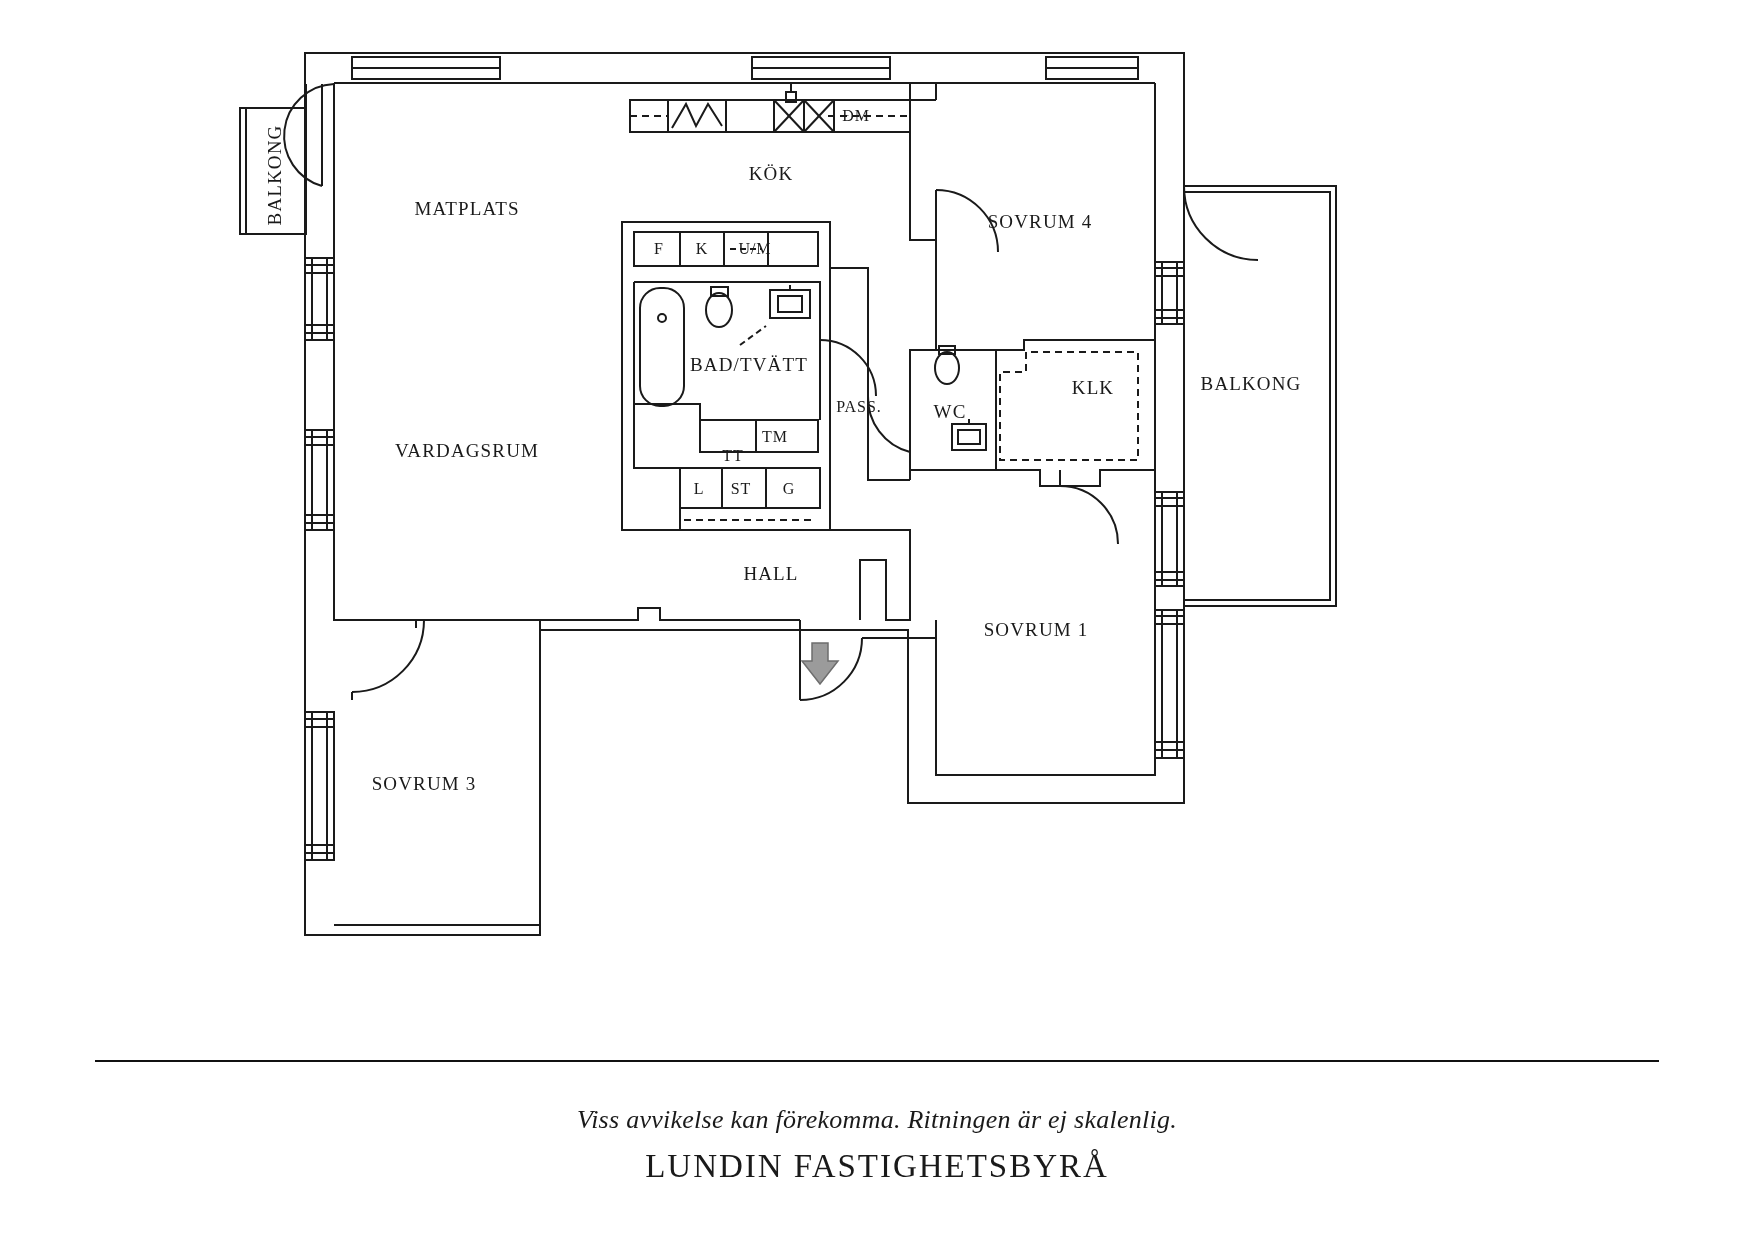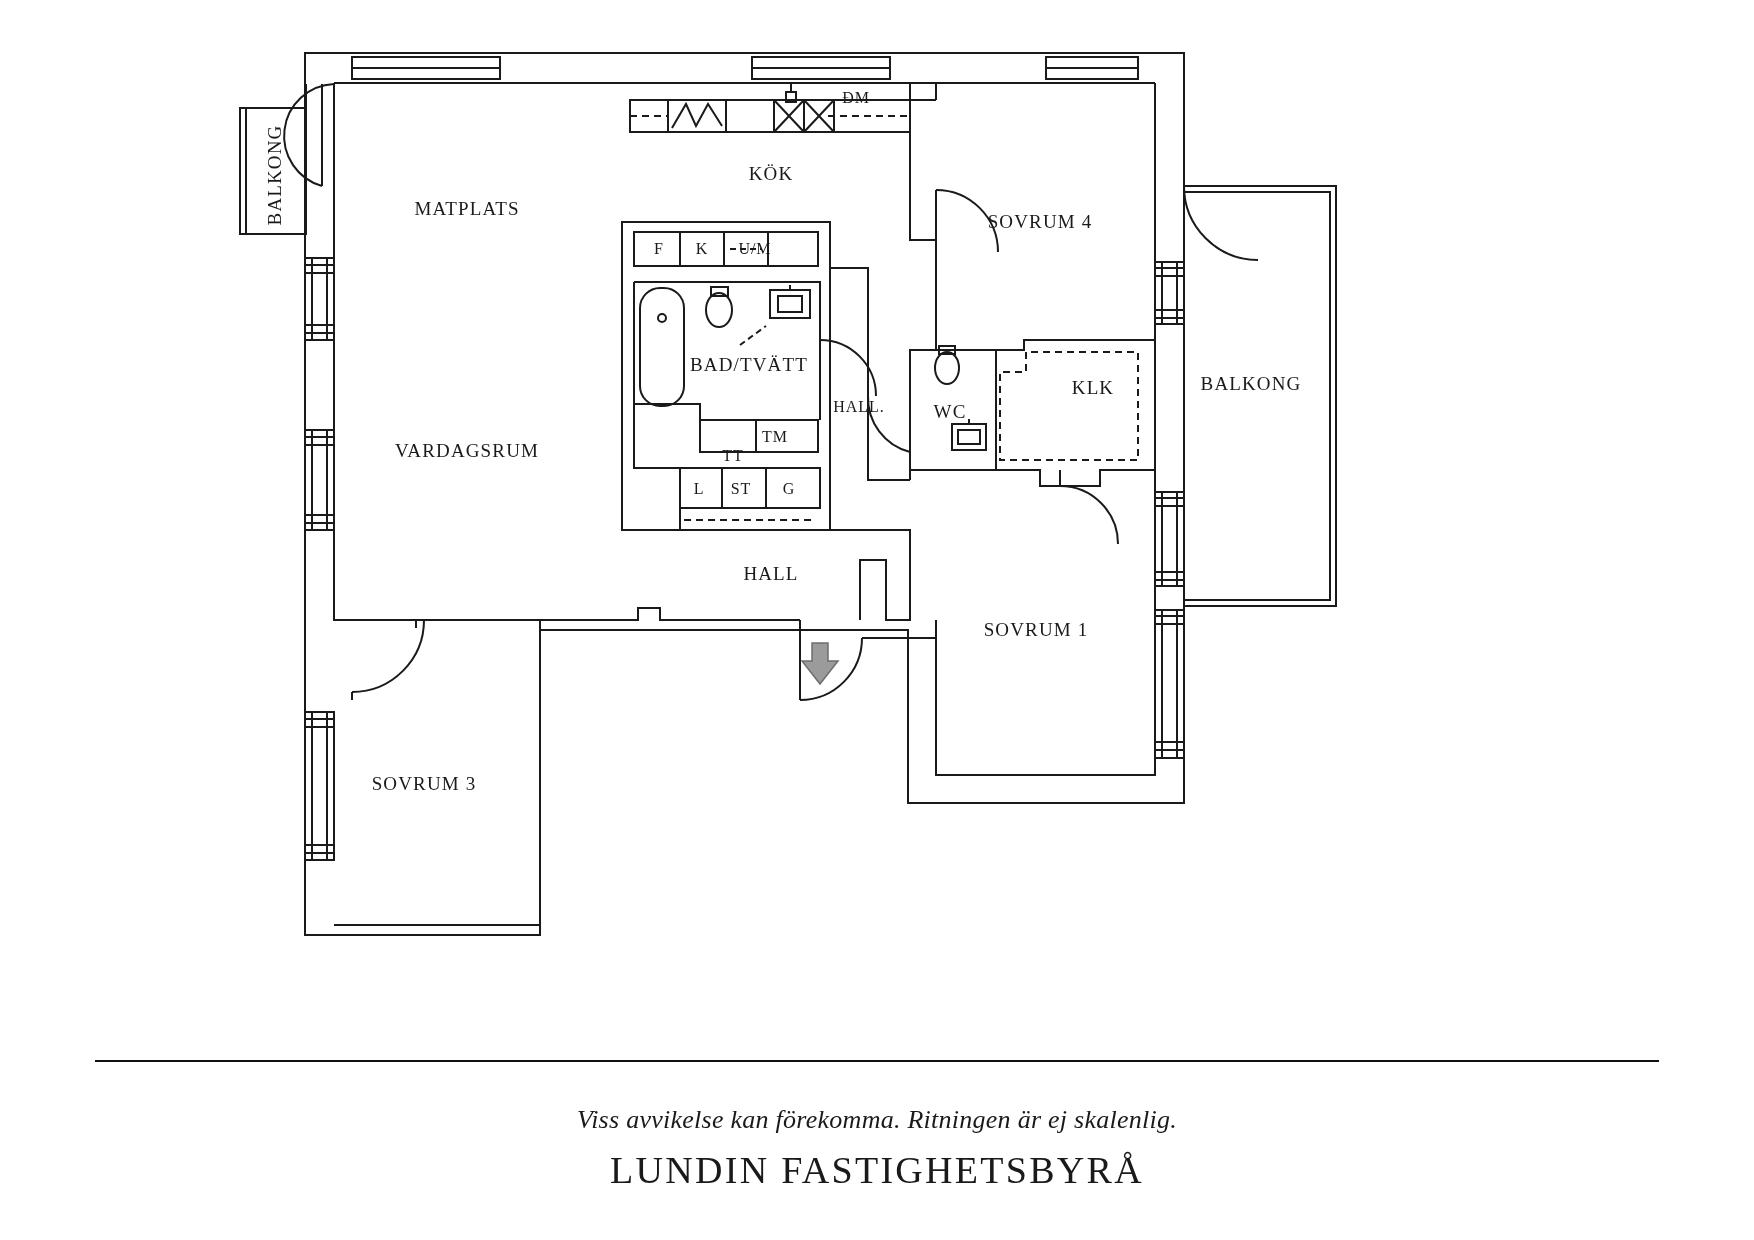--- a/index.html
+++ b/index.html
@@ -8,21 +8,21 @@
   #plan{position:absolute;left:0;top:0;width:1754px;height:1240px;}
   .lbl{position:absolute;font-family:"Liberation Serif",serif;letter-spacing:.06em;
        white-space:nowrap;transform:translate(-50%,-50%);}
   .room{font-size:19px;}
   .small{font-size:16px;}
   .vert{transform:translate(-50%,-50%) rotate(-90deg);}
   .rule{position:absolute;left:95px;right:95px;top:1060px;border-top:2px solid #111;}
   .f1{position:absolute;left:0;right:0;top:1105px;text-align:center;
       font-style:italic;font-size:26px;letter-spacing:.01em;}
   .f2{position:absolute;left:0;right:0;top:1148px;text-align:center;
-      font-size:38px;letter-spacing:.06em;}
+      font-size:33px;letter-spacing:.06em;}
 </style>
 </head>
 <body>
 
 <svg id="plan" viewBox="0 0 1754 1240">
   <g fill="none" stroke="#1a1a1a" stroke-width="2" stroke-linejoin="miter">
 
     <path d="M305 53 L1184 53 L1184 803 L908 803 L908 630 L540 630 L540 935 L305 935 Z"></path>
     <path d="M334 83 L334 620 L540 620 L540 925 L334 925"></path>
 
@@ -173,29 +173,29 @@
     <polygon points="812,643 828,643 828,661 838,661 820,684 802,661 812,661" fill="#9b9b9b" stroke="#6e6e6e" stroke-width="1.5"></polygon>
   </g>
 </svg>
 
 <div class="lbl vert room" style="left:275px;top:175px;">BALKONG</div>
 <div class="lbl room" style="left:467px;top:209px;">MATPLATS</div>
 <div class="lbl room" style="left:771px;top:174px;">KÖK</div>
 <div class="lbl room" style="left:1040px;top:222px;">SOVRUM 4</div>
 <div class="lbl room" style="left:1251px;top:384px;">BALKONG</div>
 <div class="lbl room" style="left:749px;top:365px;">BAD/TVÄTT</div>
-<div class="lbl small" style="left:859px;top:407px;">HALL.</div>
+<div class="lbl small" style="left:859px;top:407px;">PASS.</div>
 <div class="lbl room" style="left:950px;top:412px;">WC</div>
 <div class="lbl room" style="left:1093px;top:388px;">KLK</div>
 <div class="lbl room" style="left:467px;top:451px;">VARDAGSRUM</div>
 <div class="lbl room" style="left:771px;top:574px;">HALL</div>
 <div class="lbl room" style="left:1036px;top:630px;">SOVRUM 1</div>
 <div class="lbl room" style="left:424px;top:784px;">SOVRUM 3</div>
 
-<div class="lbl small" style="left:856px;top:98px;">ĐM</div>
+<div class="lbl small" style="left:856px;top:116px;">ĐM</div>
 <div class="lbl small" style="left:659px;top:249px;">F</div>
 <div class="lbl small" style="left:702px;top:249px;">K</div>
 <div class="lbl small" style="left:755px;top:249px;">U/M</div>
 <div class="lbl small" style="left:733px;top:437px;margin-top:19px;">TT</div>
 <div class="lbl small" style="left:775px;top:437px;">TM</div>
 <div class="lbl small" style="left:699px;top:489px;">L</div>
 <div class="lbl small" style="left:741px;top:489px;">ST</div>
 <div class="lbl small" style="left:789px;top:489px;">G</div>
 
 <div class="rule"></div>

